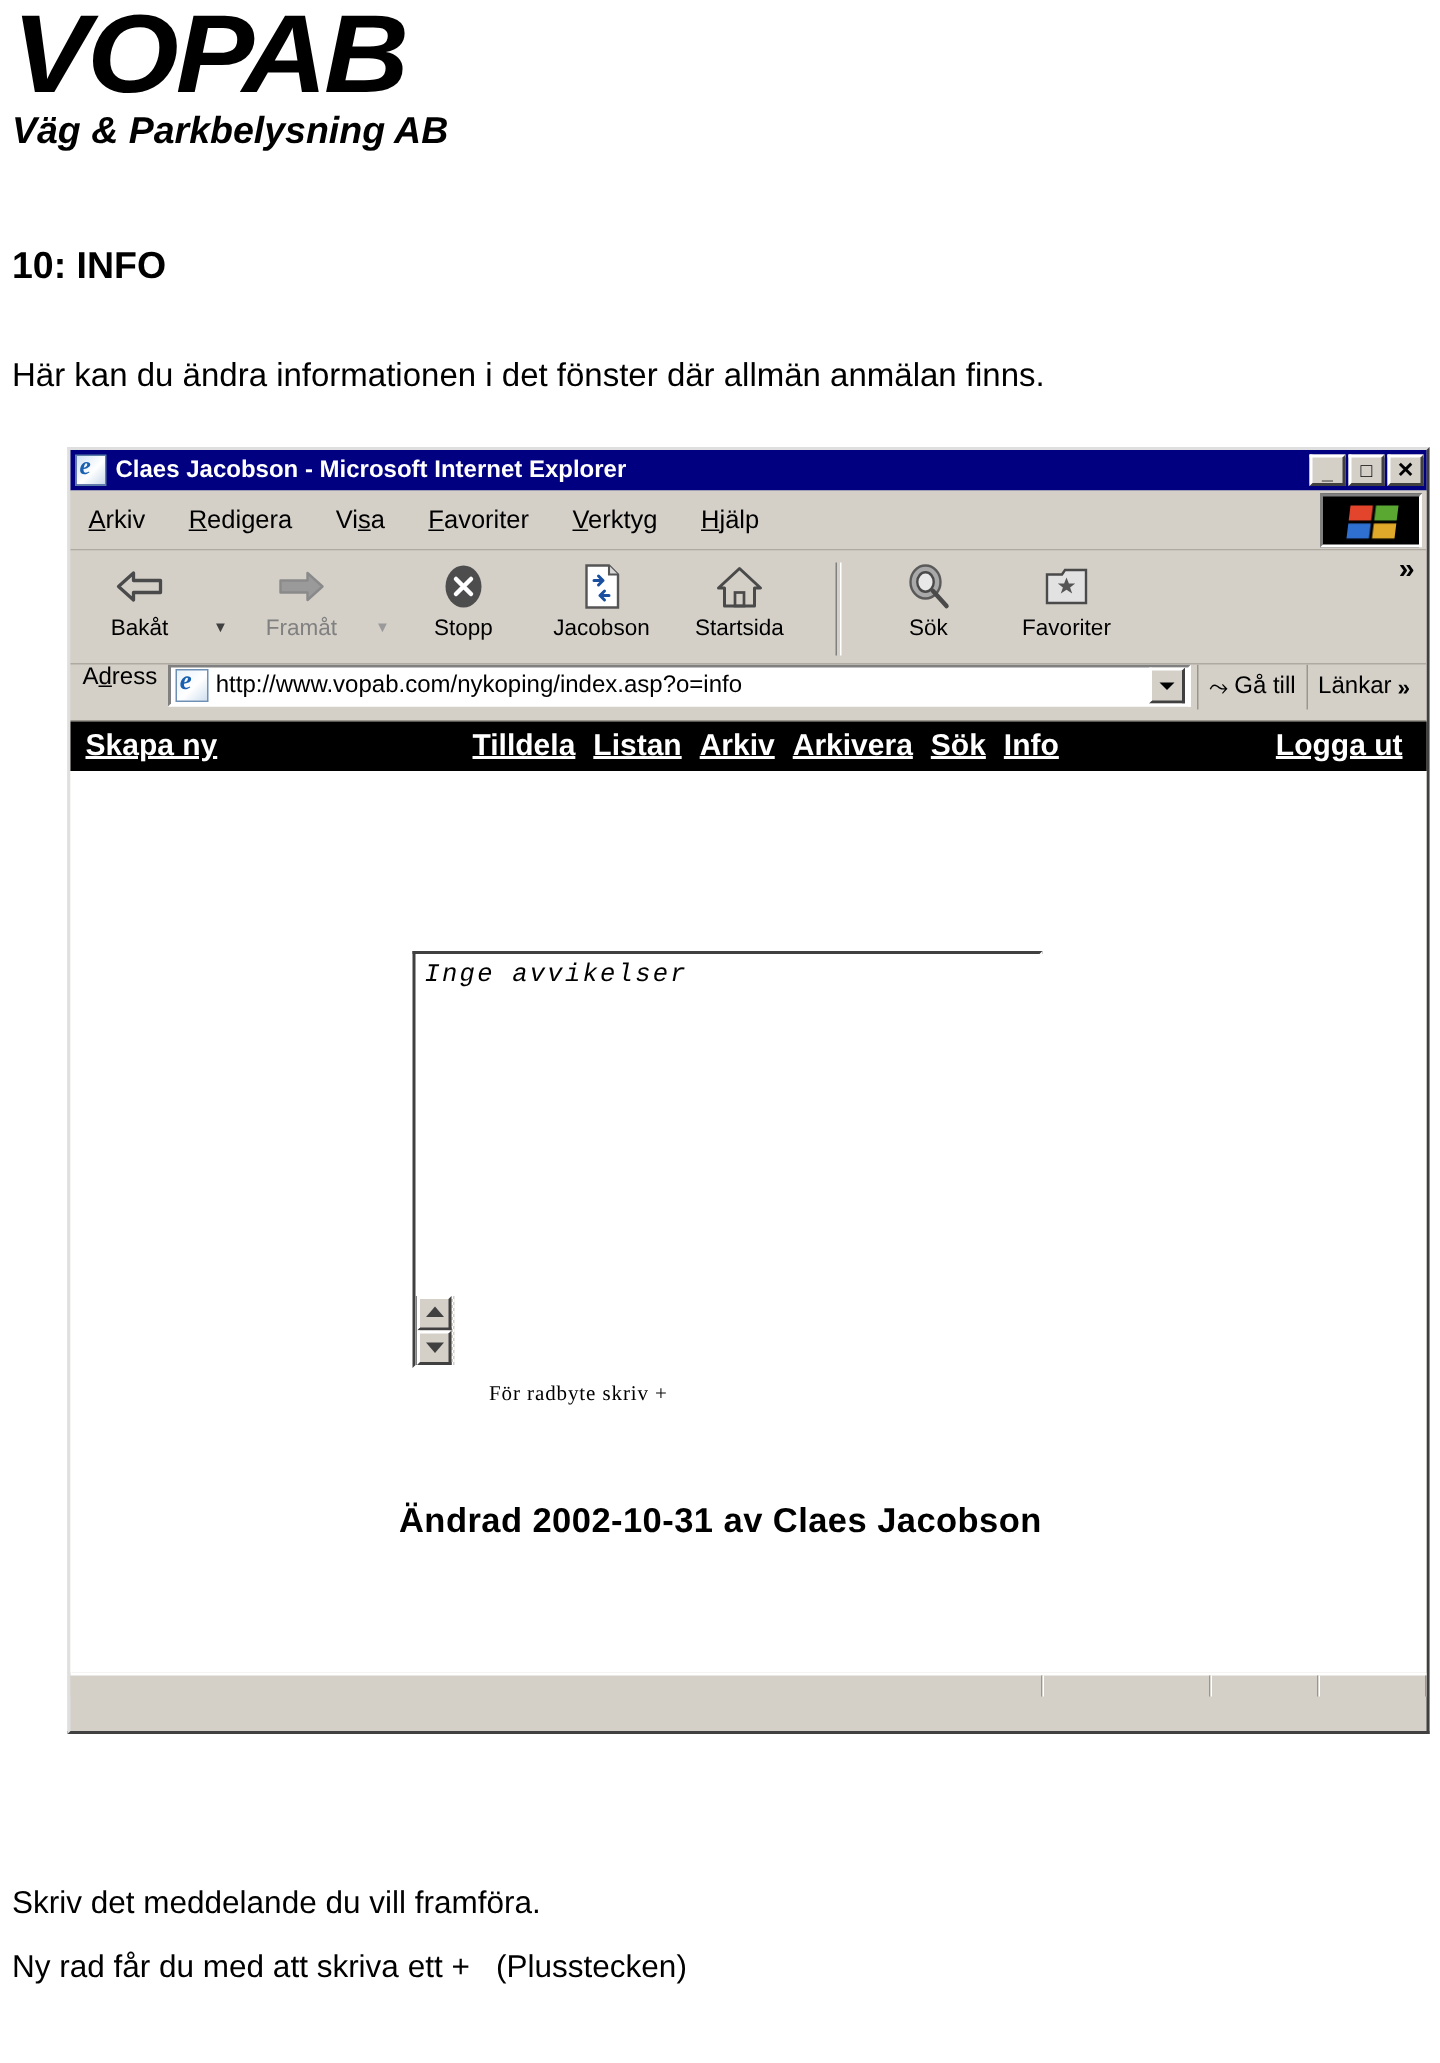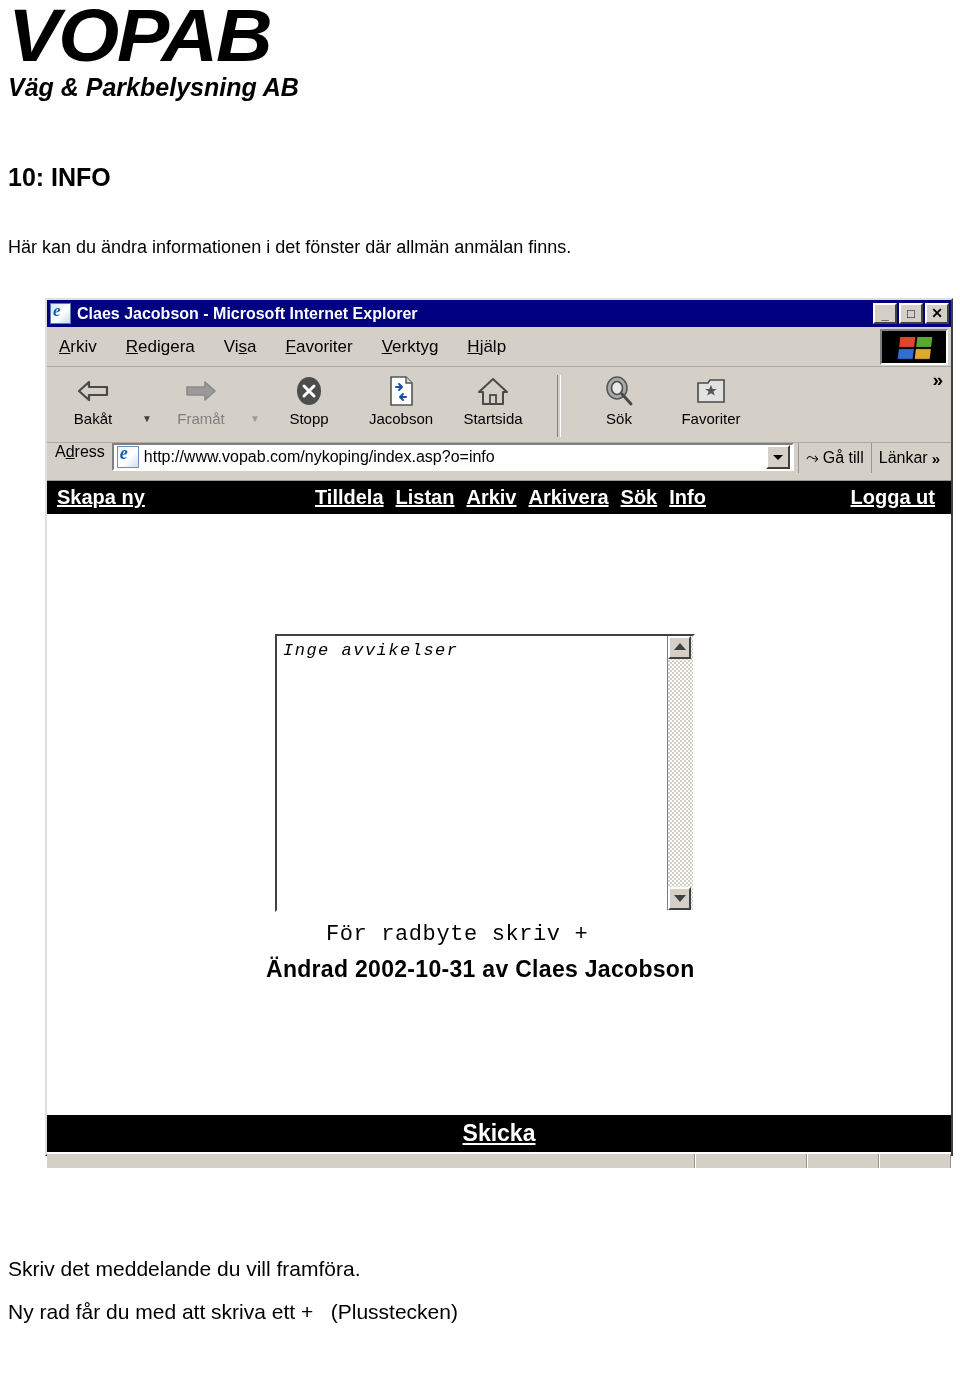--- a/index.html
+++ b/index.html
@@ -51,21 +51,21 @@
     left: 8px;
     top: 163px;
     font-size: 25px;
     font-weight: bold;
     letter-spacing: 0px;
   }
   #intro-line {
     position: absolute;
     left: 8px;
     top: 237px;
-    font-size: 18px;
+    font-size: 22px;
     white-space: nowrap;
   }
   #footer-notes {
     position: absolute;
     left: 8px;
     top: 1257px;
     width: 940px;
   }
   #footer-notes .note {
     font-size: 21px;
@@ -410,20 +410,21 @@
     top: 120px;
     width: 420px;
     height: 278px;
     background: #ffffff;
     border-left: 2px solid #404040;
     border-top: 2px solid #404040;
     border-right: 2px solid #ffffff;
     border-bottom: 2px solid #ffffff;
     box-sizing: border-box;
     display: flex;
+    flex-direction: column;
   }
   #textarea-text {
     flex: 1 1 auto;
     padding: 5px 0 0 6px;
     font-family: "Liberation Mono", monospace;
     font-style: italic;
     font-size: 17px;
     letter-spacing: 1.5px;
     color: #000;
     white-space: pre-wrap;
@@ -461,29 +462,29 @@
     left: 4px;
     border-left: 6px solid transparent;
     border-right: 6px solid transparent;
   }
   #sb-up::after { top: 5px; border-bottom: 7px solid #404040; }
   #sb-down::after { top: 6px; border-top: 7px solid #404040; }
   #hint-line {
     position: absolute;
     left: 278px;
     top: 408px;
-    font-size: 22px;
-    font-family: Liberation Mono, monospace;
+    font-size: 14px;
+    font-family: Liberation Serif, serif;
     letter-spacing: 0.6px;
     white-space: nowrap;
   }
   #changed-line {
     position: absolute;
     left: 218px;
-    top: 442px;
+    top: 486px;
     font-size: 23px;
     font-weight: bold;
     font-family: "Liberation Sans", sans-serif;
     letter-spacing: 0.3px;
     white-space: nowrap;
   }
 
   
   #submit-strip {
     height: 37px;
@@ -671,23 +672,20 @@
       <div id="textarea-text">Inge avvikelser</div>
       <div id="textarea-scrollbar">
         <div class="sb-arrow" id="sb-up"></div>
         <div class="sb-arrow" id="sb-down"></div>
       </div>
     </div>
     <div id="hint-line">För radbyte skriv +</div>
     <div id="changed-line">Ändrad 2002-10-31 av Claes Jacobson</div>
   </div>
 
-  <div id="submit-strip">
-    <span id="submit-link">Skicka</span>
-  </div>
 
   <div id="status-bar">
     <div id="status-main"></div>
     <div class="status-cell wide"></div>
     <div class="status-cell"></div>
     <div class="status-cell"></div>
   </div>
 </div>
 
 <div id="footer-notes">

